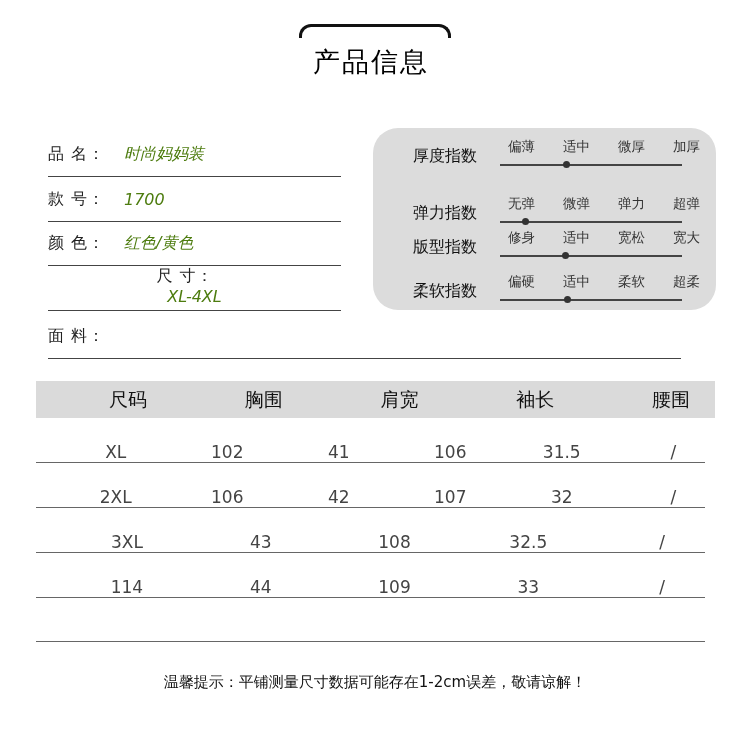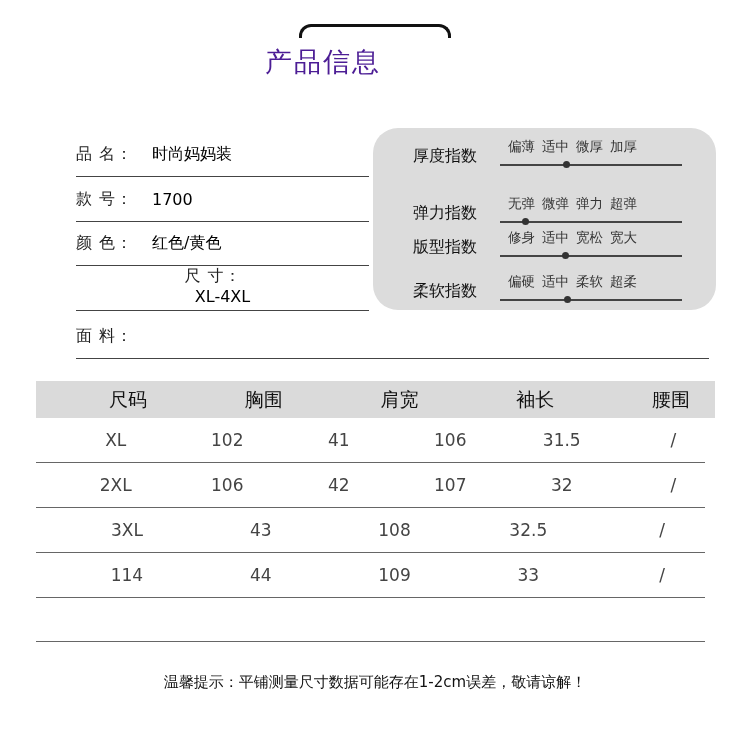--- a/index.html
+++ b/index.html
@@ -3,37 +3,37 @@
 <meta charset="utf-8">
 <style>
   html, body { margin: 0; padding: 0; background: #ffffff; }
   body { width: 750px; height: 735px; position: relative; overflow: hidden;
          font-family: "DejaVu Sans", "Liberation Sans", sans-serif; color: #222; }
 
   .title-bracket { position: absolute; left: 299px; top: 24px; width: 152px; height: 14px;
                    border-top: 3px solid #111; border-left: 3px solid #111; border-right: 3px solid #111;
                    border-radius: 12px 12px 0 0; box-sizing: border-box; }
   .title { position: absolute; left: 0; width: 646px; top: 44px; text-align: center;
-           font-size: 27px; letter-spacing: 2px; color: #4c1d95; }
+           font-size: 27px; letter-spacing: 2px; color: #000000; padding-left: 48px; }
 
   .info-row { position: absolute; left: 48px; height: 45px; box-sizing: border-box;
-              border-bottom: 1.5px solid #444; display: flex; align-items: center; font-size: 16px; margin-left: 28px; }
+              border-bottom: 1.5px solid #444; display: flex; align-items: center; font-size: 16px; }
   .info-label { width: 76px; color: #222; letter-spacing: 1px; }
-  .info-value { color: #000000; }
+  .info-value { color: #4d7c0f; font-style: italic; }
 
   .panel { position: absolute; left: 373px; top: 128px; width: 343px; height: 182px; background: #dcdcdc; border-radius: 25px; }
   .idx { position: absolute; left: 0; width: 343px; height: 45px; }
   .idx-label { position: absolute; left: 40px; top: 14px; font-size: 16px; color: #111; }
-  .idx-opts { position: absolute; left: 135px; top: 6px; display: flex; gap: 7px; font-size: 13.5px; color: #333; }
+  .idx-opts { position: absolute; left: 135px; top: 6px; display: flex; gap: 28px; font-size: 13.5px; color: #333; }
   .idx-line { position: absolute; left: 127px; top: 32px; width: 182px; height: 1.5px; background: #444; }
   .idx-dot { position: absolute; top: 29px; width: 7px; height: 7px; border-radius: 50%; background: #333; }
 
   .tbl { position: absolute; left: 36px; top: 381px; width: 679px; }
   .thead { height: 37px; background: #dadada; display: flex; align-items: center; }
-  .trow { height: 45px; display: flex; align-items: center; border-bottom: 1.5px solid #666; box-sizing: border-box; margin-right: 10px; }
+  .trow { height: 45px; display: flex; align-items: flex-end; border-bottom: 1.5px solid #666; box-sizing: border-box; margin-right: 10px; }
   .cell { width: 112px; text-align: center; font-size: 17px; color: #444; padding-left: 48px; }
   .thead .cell { font-size: 19px; color: #111; }
   .trow.empty { height: 44px; }
 
   .note { position: absolute; left: 0; width: 750px; top: 673px; text-align: center; font-size: 15px; color: #111; }
 </style>
 </head>
 <body>
 
 <div class="title-bracket"></div>

